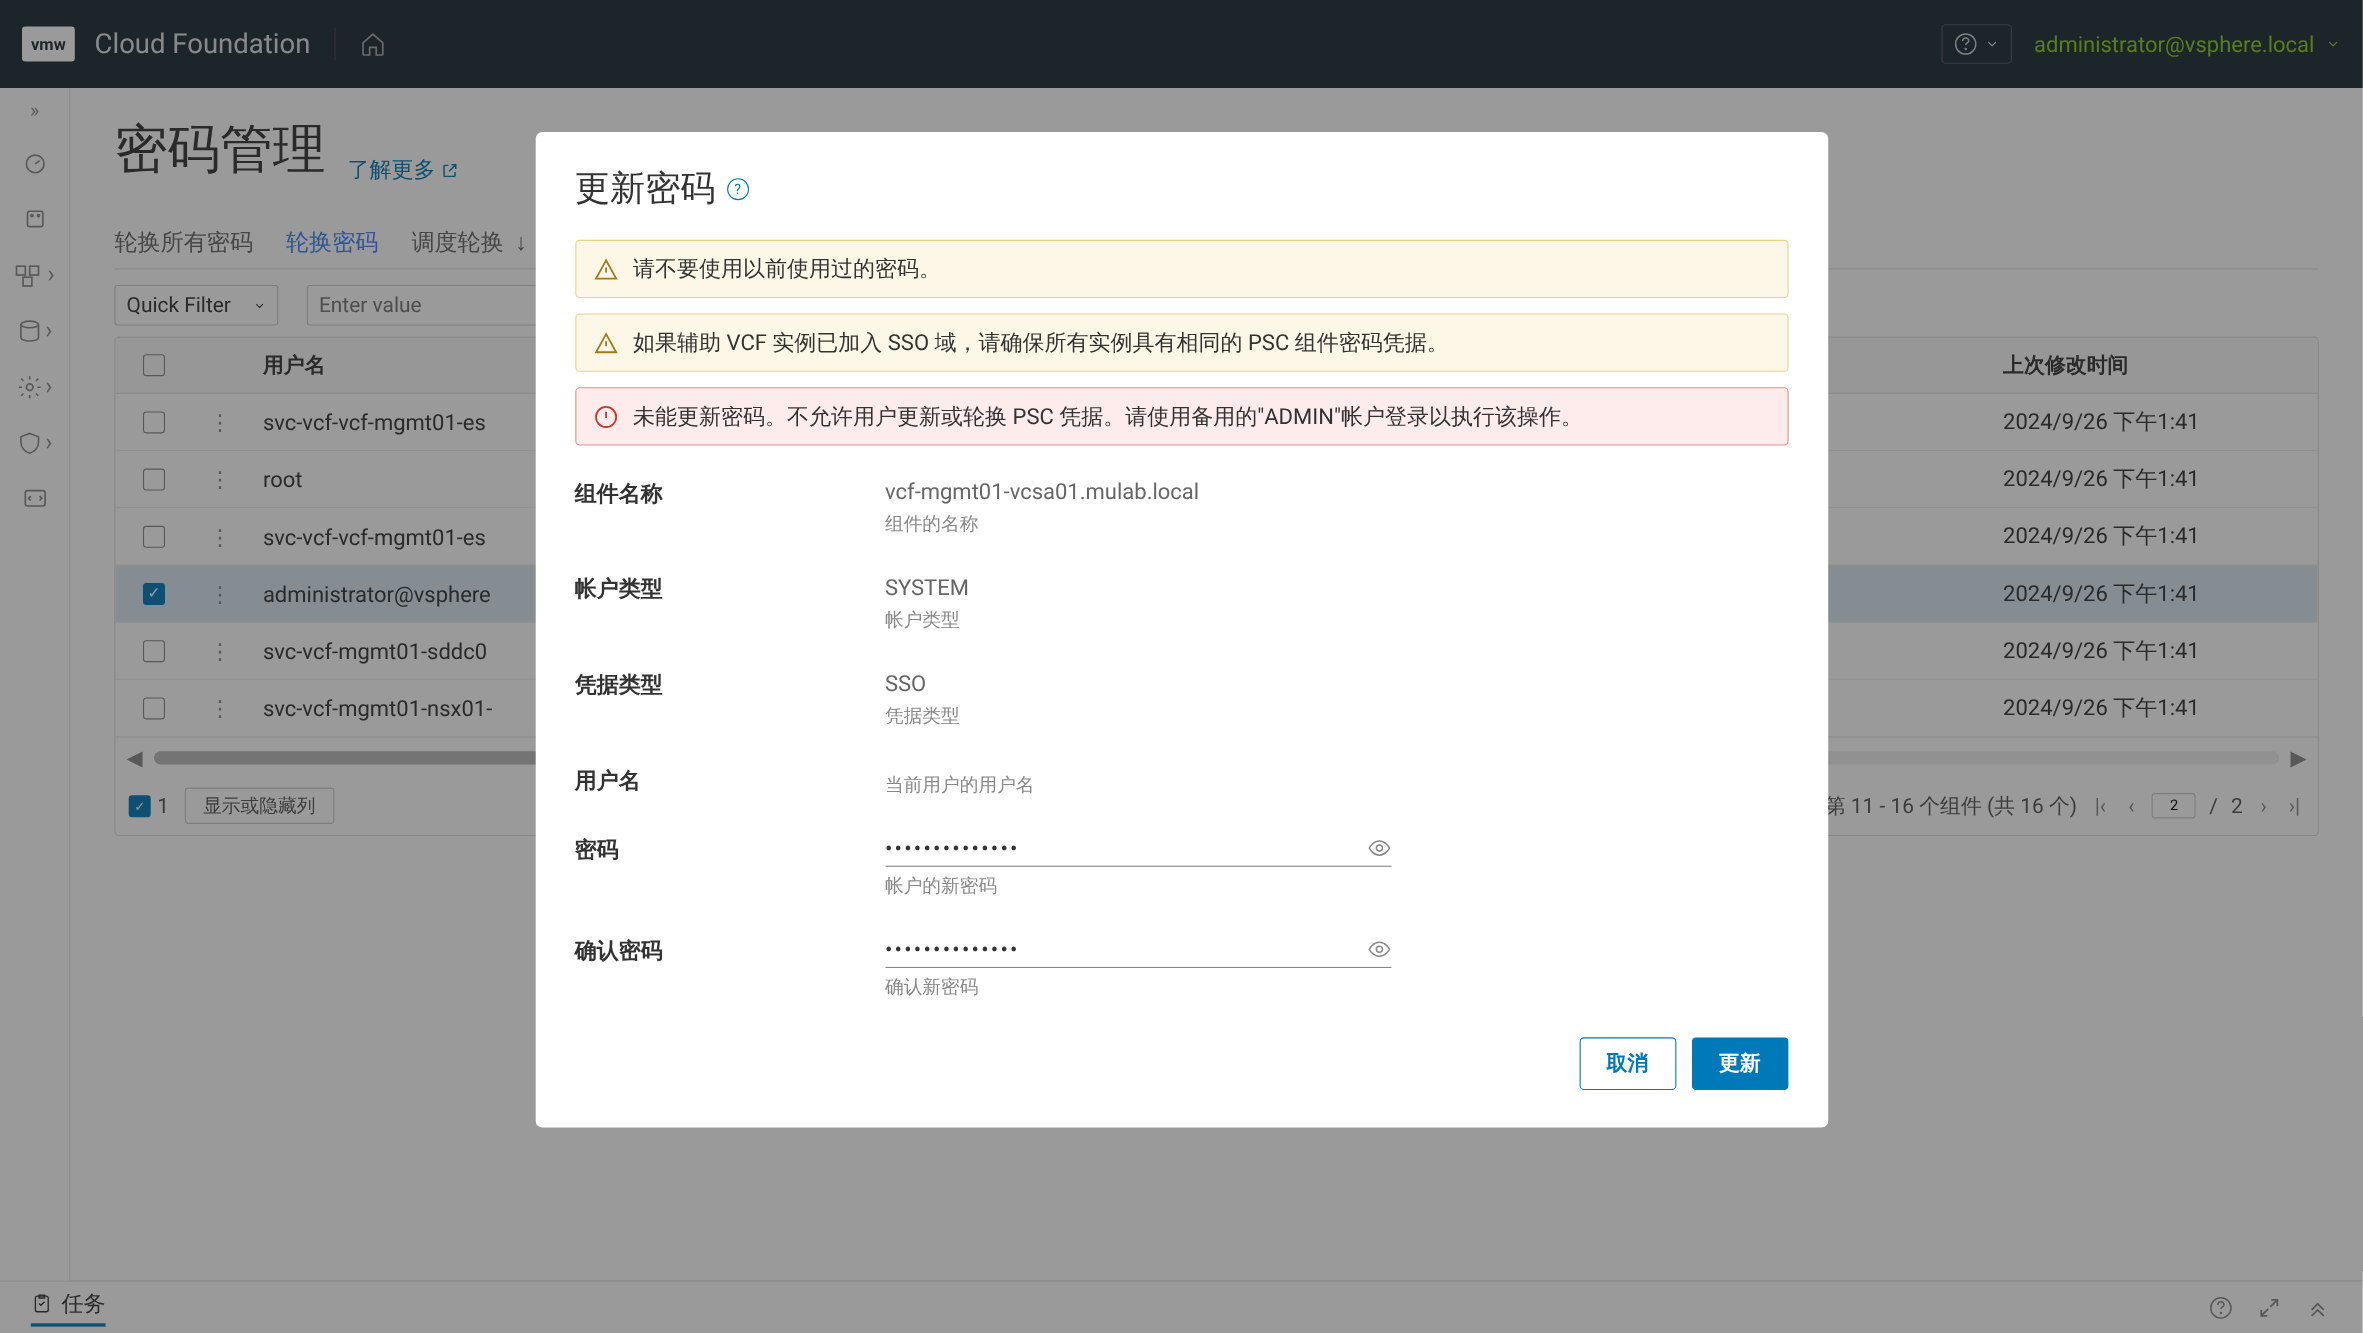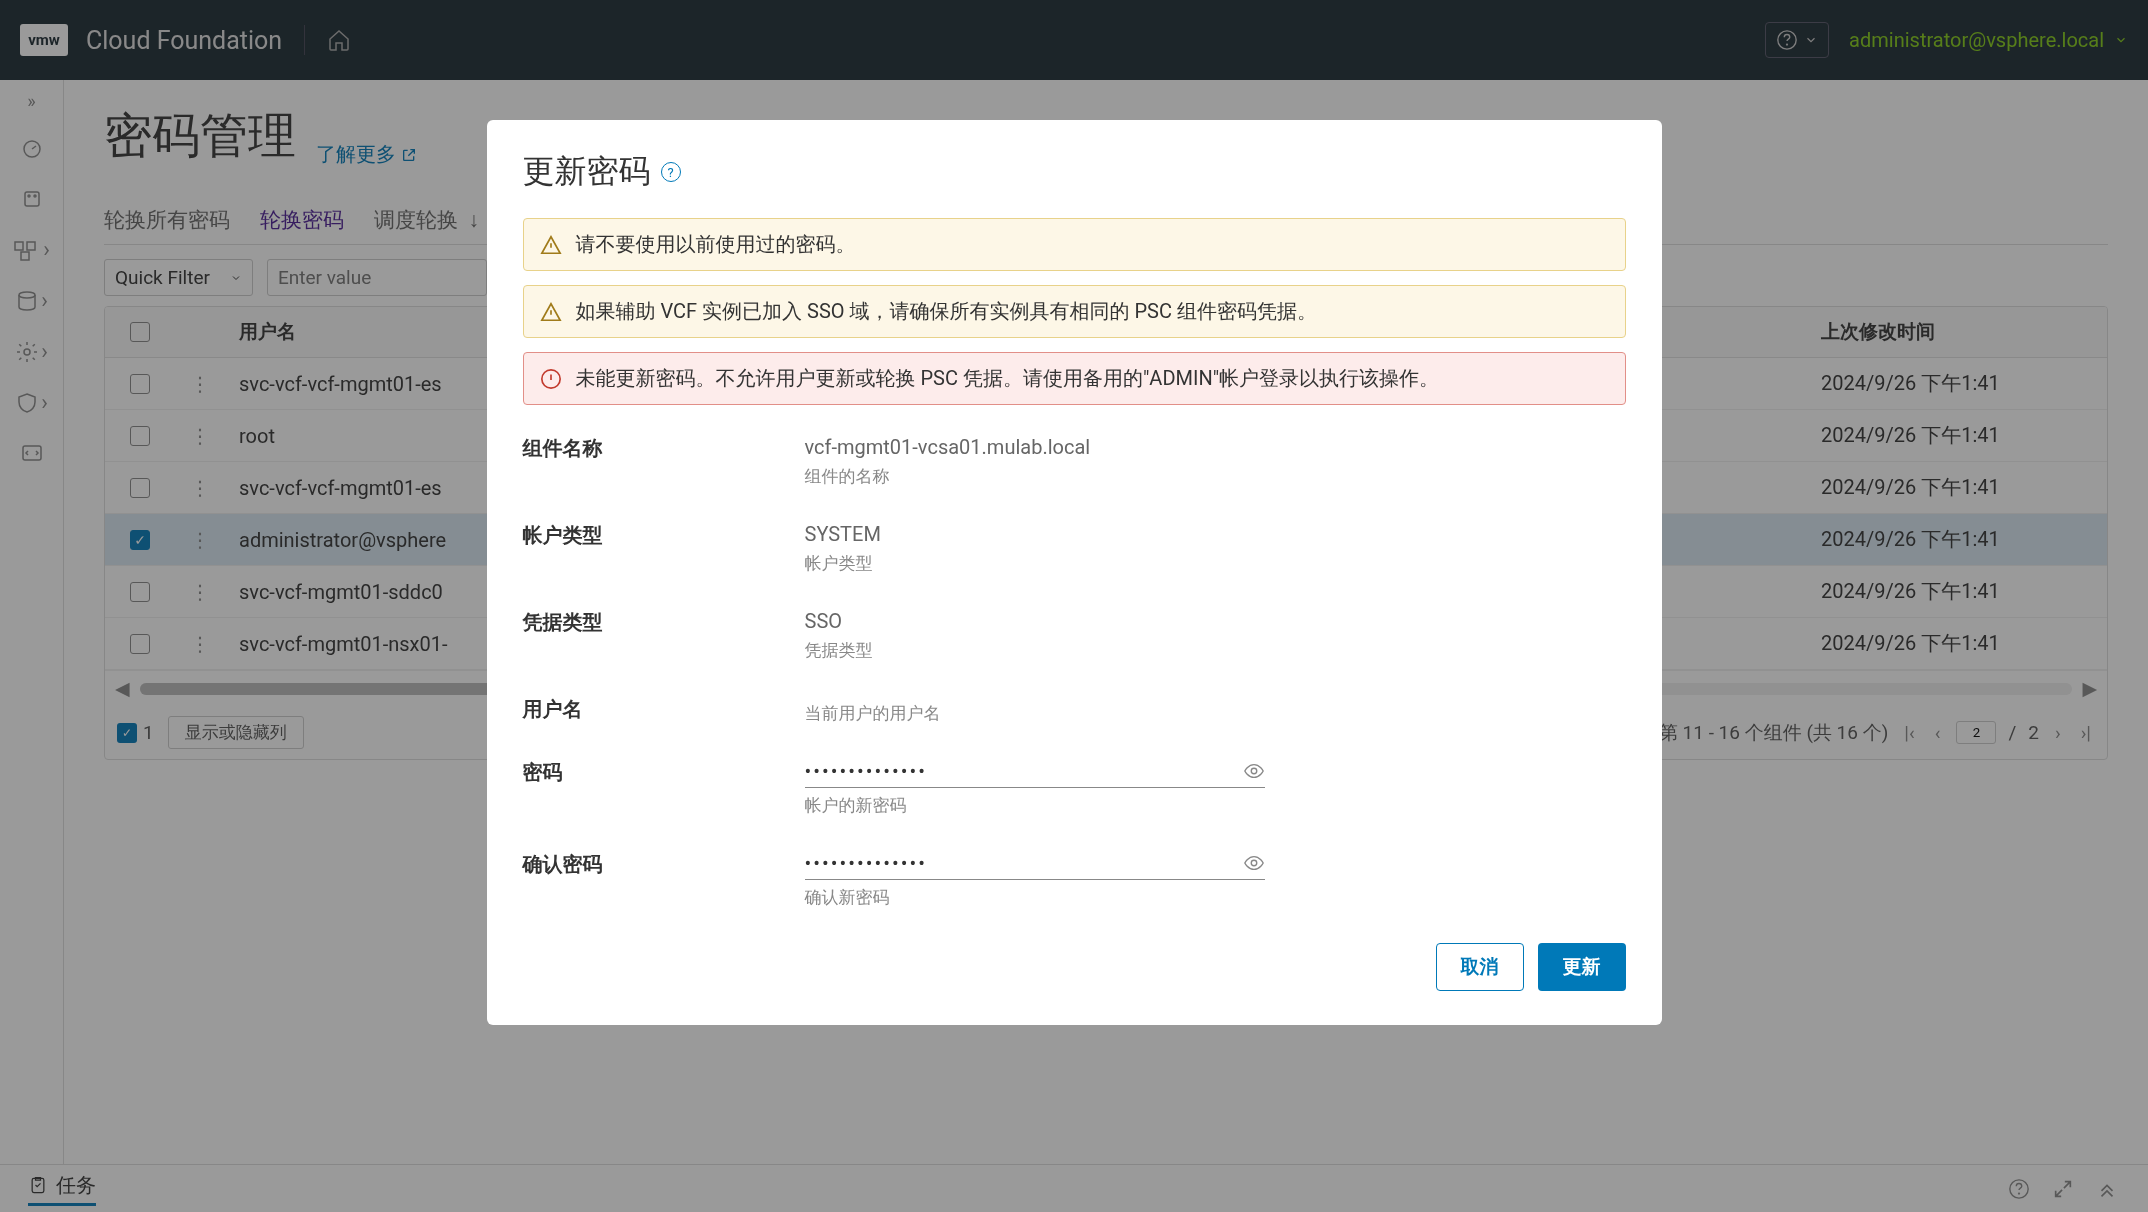--- a/index.html
+++ b/index.html
@@ -15,24 +15,24 @@
 .layout { display: flex; height: calc(100% - 80px - 48px); }
 .sidebar { width: 64px; background: #fff; border-right: 1px solid #ddd; display: flex; flex-direction: column; align-items: center; padding-top: 10px; gap: 26px; }
 .sidebar-toggle { color: #888; font-size: 18px; }
 .sidebar-icon { color: #888; font-size: 22px; display: flex; align-items: center; }
 .main { flex: 1; padding: 24px 40px; position: relative; }
 .page-header { display: flex; align-items: flex-end; gap: 20px; margin-bottom: 28px; }
 .page-title { font-size: 48px; font-weight: 400; color: #333; }
 .learn-more { color: #0079b8; font-size: 20px; text-decoration: none; display: flex; align-items: center; gap: 5px; }
 .tabs { display: flex; gap: 30px; border-bottom: 1px solid #ddd; margin-bottom: 14px; padding-bottom: 0; }
 .tab { color: #666; padding: 10px 0; font-size: 21px; cursor: pointer; }
-.tab.active { color: #4c1d95; font-weight: 500; }
+.tab.active { color: #3b82f6; font-weight: 500; }
 .filter-row { display: flex; gap: 14px; margin-bottom: 10px; }
 .filter-select { border: 1px solid #ccc; padding: 6px 10px; border-radius: 3px; background: #fff; font-size: 19px; color: #333; display: flex; align-items: center; gap: 20px; }
-.filter-input { border: 1px solid #ccc; padding: 6px 10px; border-radius: 3px; font-size: 19px; width: 220px; color: #999; background: #fff; }
+.filter-input { border: 1px solid #ccc; padding: 6px 10px; border-radius: 3px; font-size: 19px; width: 220px; color: #999; background: #fff; margin-left: 12px; }
 .table { border: 1px solid #ddd; border-radius: 4px; overflow: hidden; }
 .thead { display: flex; background: #fafafa; border-bottom: 1px solid #e0e0e0; font-weight: 600; font-size: 19px; color: #333; }
 .th, .td { padding: 12px 14px; display: flex; align-items: center; }
 .col-cb { width: 70px; justify-content: center; }
 .col-menu { width: 50px; justify-content: center; color: #888; }
 .col-user { flex: 1.5; }
 .col-fqdn { flex: 2; }
 .col-date { width: 300px; }
 .trow { display: flex; border-bottom: 1px solid #eee; font-size: 20px; color: #333; }
 .trow.selected { background: #d9e8f3; }

